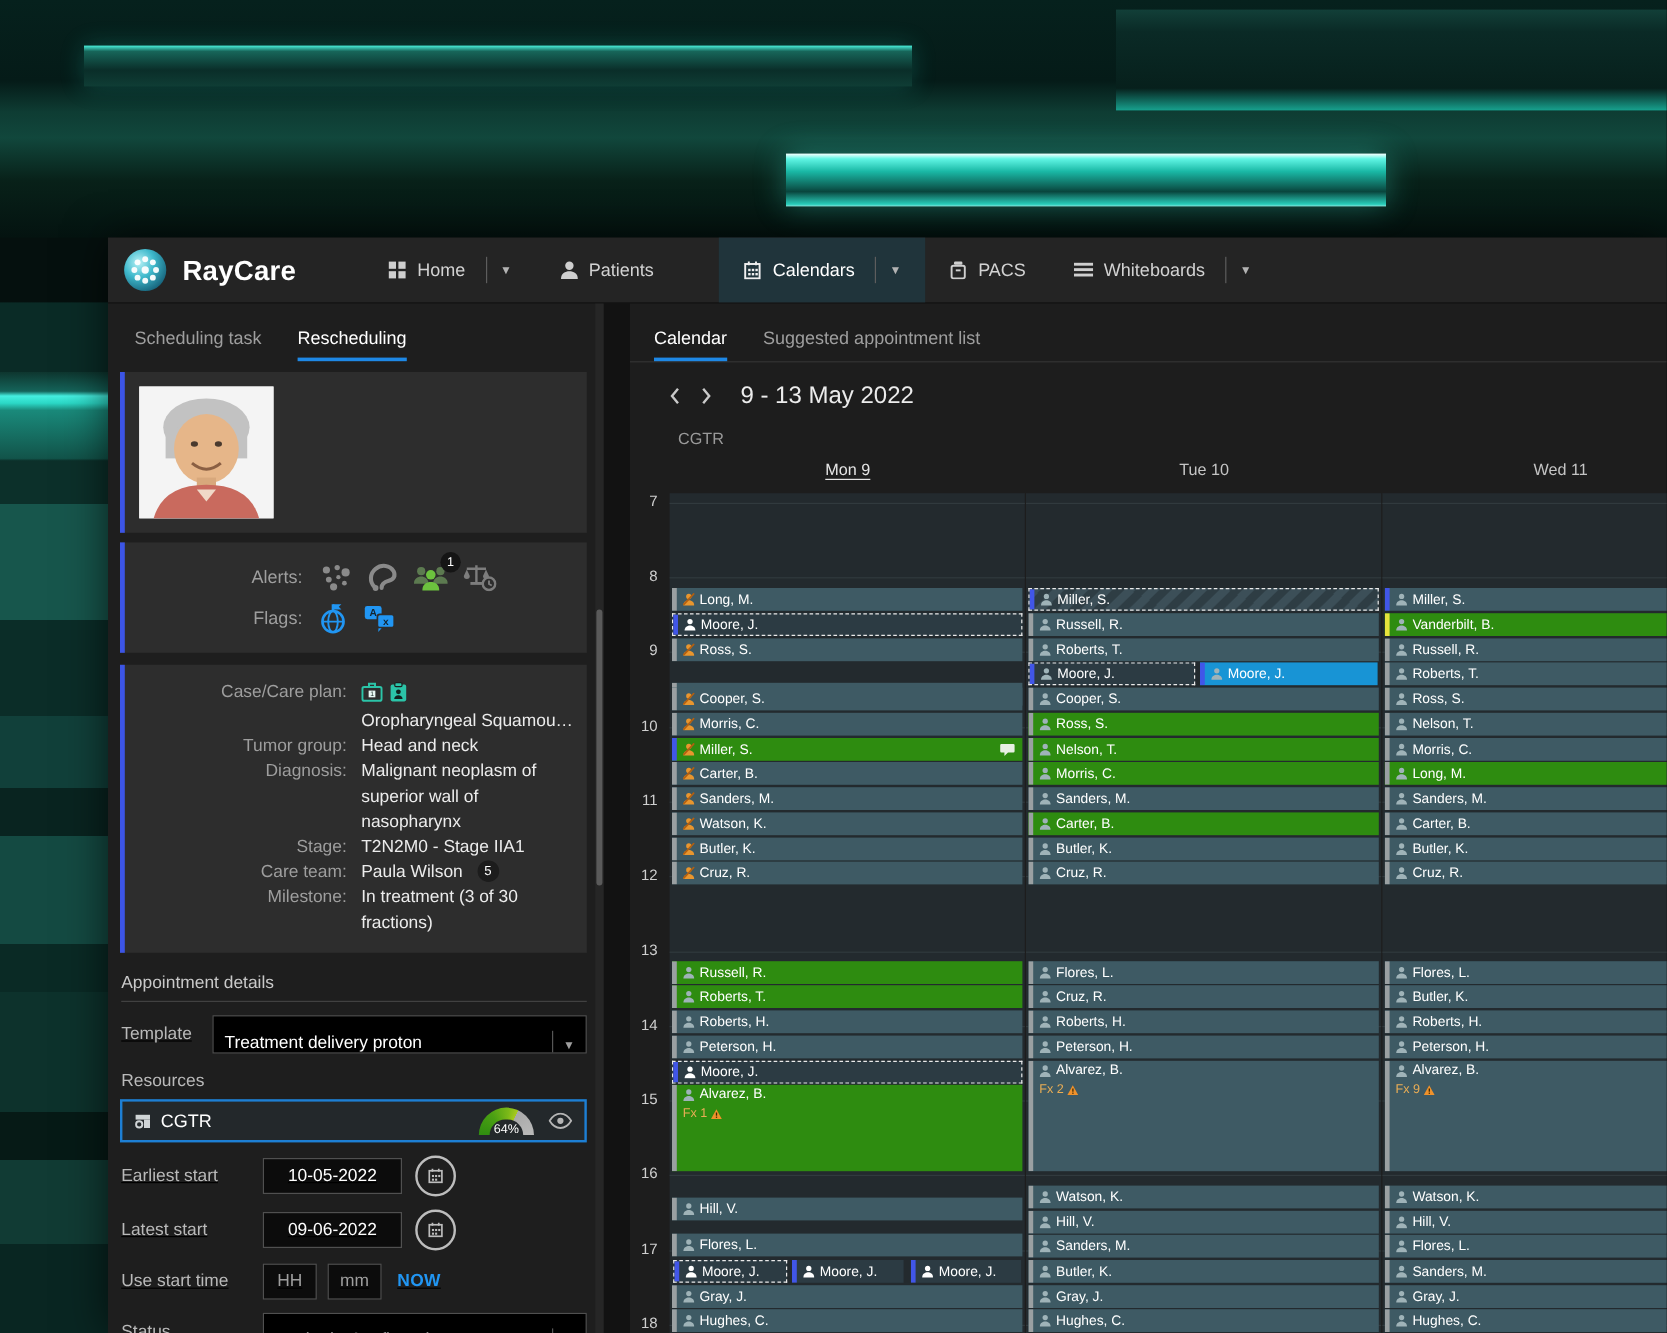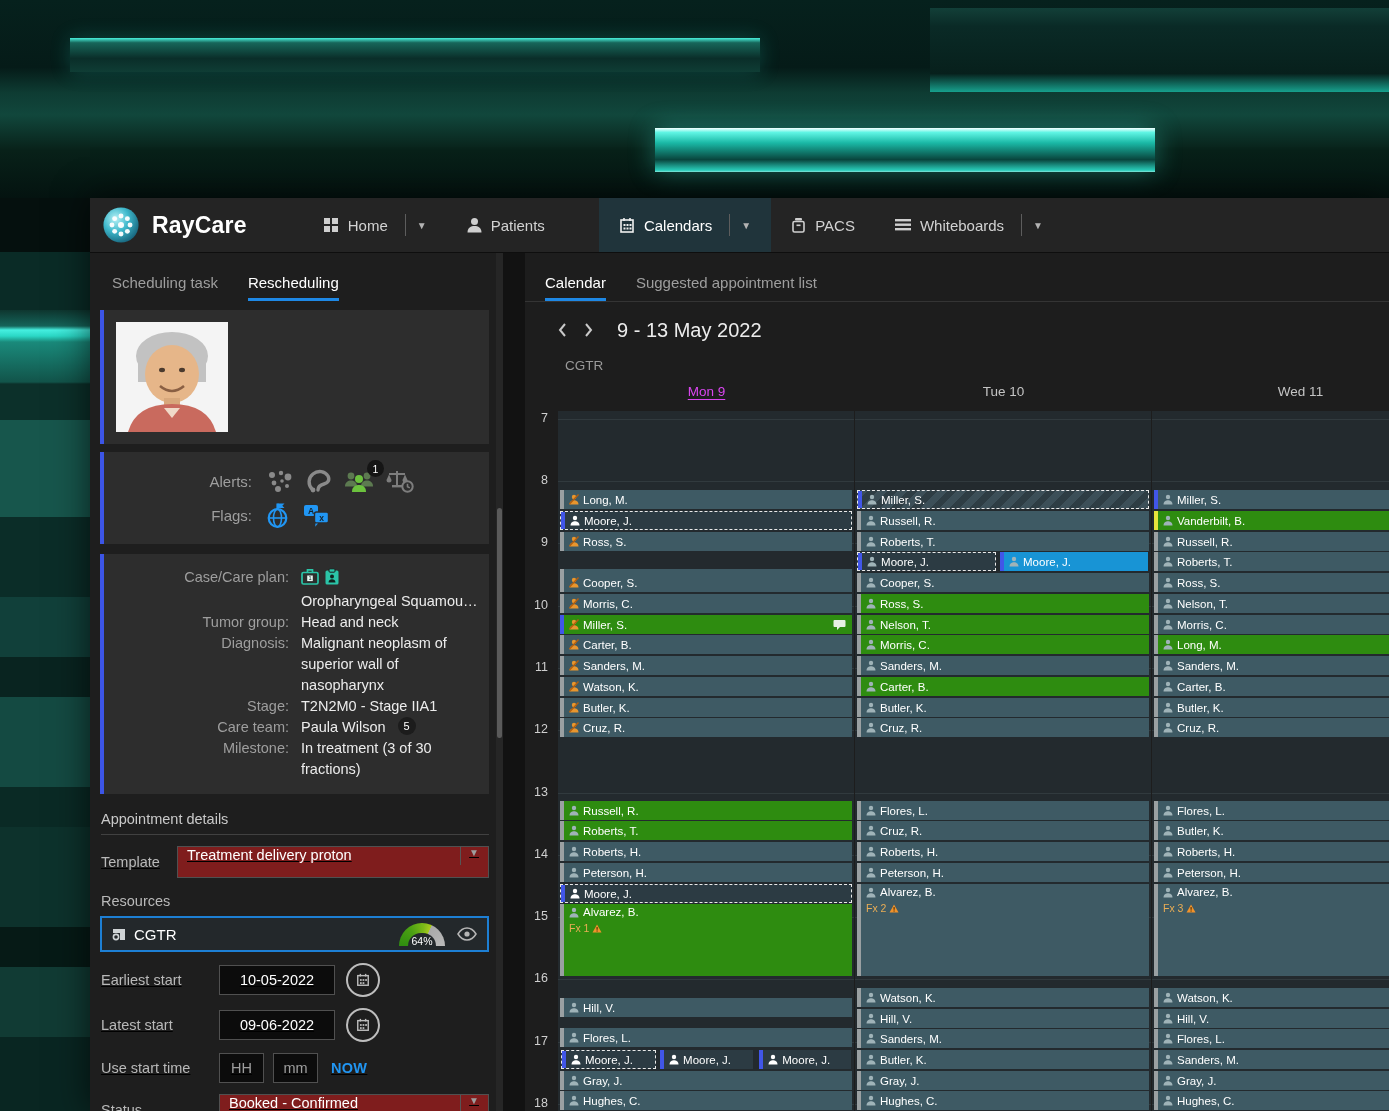--- a/index.html
+++ b/index.html
@@ -63,21 +63,21 @@
   .case-row:first-child{margin-top:0;}
   .case-label{width:140px;flex:none;text-align:right;padding-right:12px;color:#9e9e9e;font-size:14.5px;line-height:21px;padding-left:45px;}
   .case-value{color:#ececec;font-size:14.5px;line-height:21px;display:flex;align-items:flex-start;gap:6px;flex-wrap:wrap;max-width:228px;}
   .case-value .txt{max-width:228px;}
   .case-icons{display:flex;gap:5px;align-items:center;padding-top:1px;}
   .badge-inline{display:inline-flex;width:18px;height:18px;border-radius:50%;background:#1c1c1c;color:#fff;font-size:11px;align-items:center;justify-content:center;margin-left:6px;vertical-align:-3px;}
   .section-head{color:#c9c9c9;font-size:14.5px;margin:17px 14px 0 11px;padding-bottom:7px;border-bottom:1px solid #414141;}
   .form-row{display:flex;align-items:center;margin:11px 14px 0 11px;text-decoration:underline;}
   .form-label{color:#b9b9b9;font-size:14.5px;flex:none;}
   .w75{width:76px;}.w118{width:118px;}
-  .select{flex:1;background:#7f1d1d;border:1px solid #505050;height:30px;display:flex;align-items:flex-start;padding:0 9px;color:#fff;font-size:14.5px;cursor:pointer;}
+  .select{flex:1;background:#000000;border:1px solid #505050;height:30px;display:flex;align-items:flex-end;padding:0 9px;color:#fff;font-size:14.5px;cursor:pointer;}
   .select .grow{flex:1;}
   .select .vr2{width:1px;height:18px;background:#565656;margin-right:8px;}
   .select .caret{color:#9e9e9e;font-size:10px;}
   .tbox{background:#0c0c0c;border:1px solid #505050;height:30px;width:116px;display:flex;align-items:center;justify-content:center;color:#fff;font-size:14.5px;box-sizing:border-box;}
   .tbox.small{width:45px;color:#9e9e9e;margin-right:9px;}
   .circle-btn{width:30px;height:30px;border-radius:50%;border:2px solid #bdbdbd;display:flex;align-items:center;justify-content:center;margin-left:11px;cursor:pointer;flex:none;}
   .now-link{color:#2196f3;font-size:14.5px;font-weight:700;letter-spacing:.3px;cursor:pointer;margin-left:4px;}
   .resources-label{color:#b9b9b9;font-size:14.5px;margin:15px 14px 0 11px;}
   .resource-row{margin:7px 14px 0 10px;background:#23282b;border:2px solid #1d7fd4;height:32px;display:flex;align-items:center;padding:0 10px;}
   .resource-name{color:#fff;font-size:15px;margin-left:8px;flex:1;}
@@ -88,21 +88,21 @@
   .gauge-val{position:absolute;left:0;right:0;bottom:-1px;text-align:center;color:#fff;font-size:10.5px;}
   
   .cal-panel{flex:1;background:#1d1d1d;position:relative;overflow:hidden;}
   .cal-tabs-row{border-bottom:1px solid #343434;}
   .cal-nav{display:flex;align-items:center;padding:15px 0 0 24px;}
   .chev{width:26px;height:26px;display:flex;align-items:center;justify-content:center;cursor:pointer;}
   .cal-title{color:#ececec;font-size:20px;margin-left:16px;}
   .cal-resource{color:#9a9a9a;font-size:13.5px;margin:15px 0 0 40px;}
   .day-headers{position:absolute;top:131px;left:33px;right:0;height:24px;display:flex;}
   .day-header{width:297px;flex:none;text-align:center;color:#c4c4c4;font-size:13.5px;cursor:pointer;}
-  .day-header.active{color:#d946ef;text-decoration:underline;text-underline-offset:3px;}
+  .day-header.active{color:#e5e5e5;text-decoration:underline;text-underline-offset:3px;}
   .grid{position:absolute;top:158px;left:33px;right:0;bottom:0;display:flex;}
   .time-axis{position:absolute;top:158px;left:0;width:33px;bottom:0;}
   .hour-label{position:absolute;right:10px;color:#cfcfcf;font-size:12.5px;}
   .day-col{width:296px;margin-right:1px;flex:none;position:relative;background:#232a2e;}
   .hline{position:absolute;left:0;right:0;height:1px;background:#313a3e;}
   .entry{position:absolute;left:2px;right:2px;height:19px;box-sizing:border-box;display:flex;align-items:center;
     padding-left:9px;color:#fff;font-size:11.5px;overflow:hidden;cursor:pointer;}
   .entry .edge{position:absolute;left:0;top:0;bottom:0;width:4px;background:#9aa0a2;}
   .entry .edge.blue{background:#4156e8;}
   .entry .edge.yellow{background:#e6e33c;}
@@ -1373,21 +1373,21 @@
               <div class="row1">
                 <span class="pic">
                   <svg width="10" height="11" viewBox="0 0 10 11">
                     <circle cx="5" cy="3" r="2.2" fill="#9fb3b8"></circle>
                     <path d="M0.5 10.5C0.5 7.5 3 6.3 5 6.3c2 0 4.5 1.2 4.5 4.2z" fill="#9fb3b8"></path>
                   </svg>
                 </span>
                 <span class="nm">Alvarez, B.</span>
               </div>
               <div class="note">
-                <span>Fx 3</span>
+                <span>Fx 9</span>
                 <span style="display: flex;">
                   <svg width="10" height="9" viewBox="0 0 11 10">
                     <path d="M5.5 .5 10.5 9.5 .5 9.5z" fill="#f0922b"></path>
                     <rect x="5" y="3.4" width="1.2" height="3" fill="#402a00"></rect>
                     <rect x="5" y="7.2" width="1.2" height="1.2" fill="#402a00"></rect>
                   </svg>
                 </span>
               </div>
             </div>
             <div class="entry c-slate" style="top: 577px; height: 19px;">

